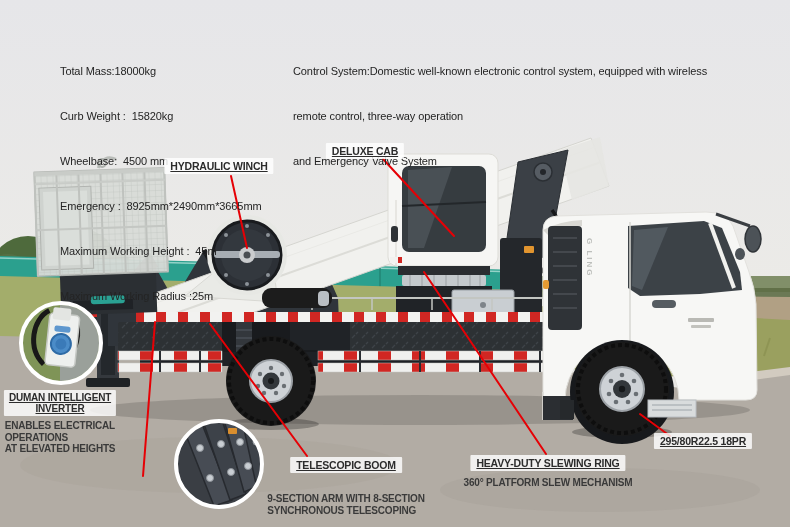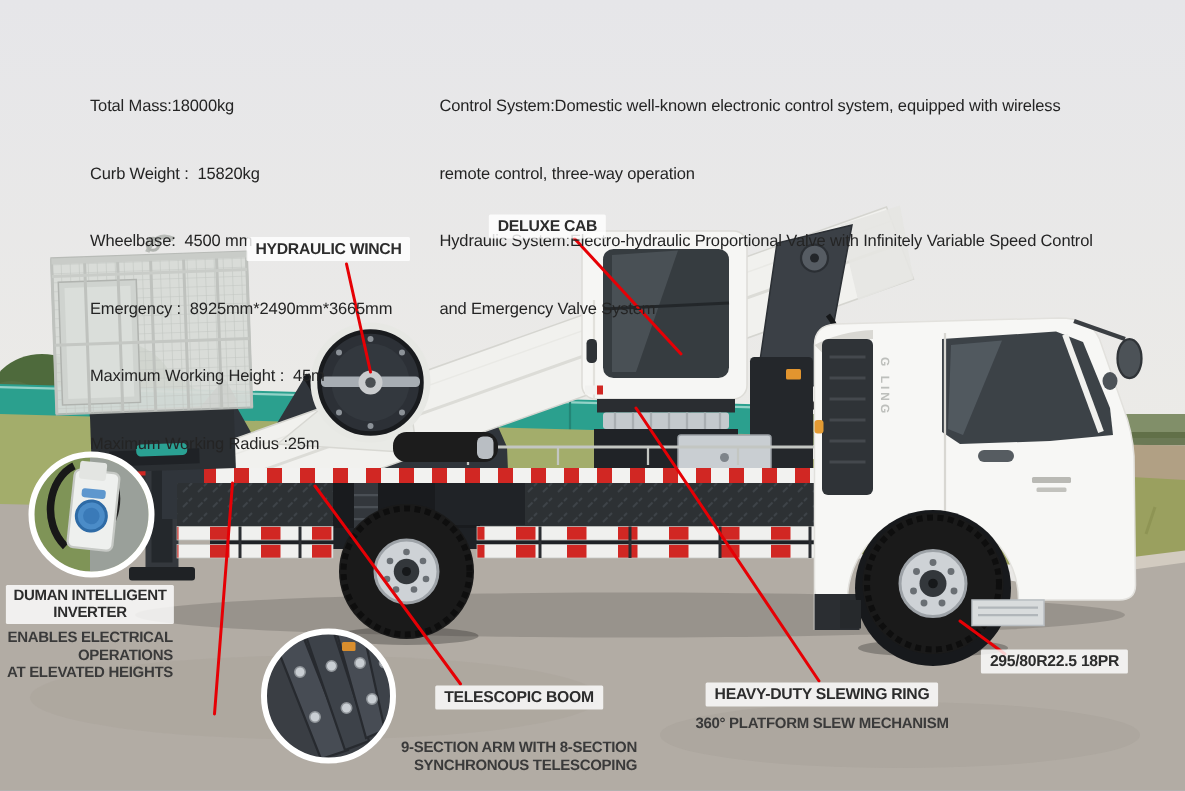--- a/index.html
+++ b/index.html
@@ -7,24 +7,24 @@
     position:relative;width:790px;height:527px;overflow:hidden;
     background:#e9e8e6;font-family:"Liberation Sans",sans-serif;padding-left:45px;
     -webkit-font-smoothing:antialiased;
   }
   #scene{position:absolute;left:0;top:0;width:790px;height:527px;}
   #labels{position:absolute;left:0;top:0;width:790px;height:527px;}
   .spec-block{position:absolute;color:#242424;font-size:11px;line-height:15px;
     font-weight:500;letter-spacing:-0.1px;white-space:pre;}
   .tag{position:absolute;transform:translateX(-50%);background:rgba(255,255,255,0.82);
     color:#2c2c2c;font-weight:700;font-size:10.5px;line-height:12px;letter-spacing:-0.2px;
-    padding:2px 6px;white-space:nowrap;text-align:center;border-radius:1px;}
+    padding:2px 6px;white-space:nowrap;text-align:center;border-radius:1px;text-decoration:underline;}
   .tag.multiline{font-size:10px;line-height:11px;padding:2px 5px;}
   .subtext{position:absolute;transform:translateX(-50%);color:#3a3a3a;font-weight:700;
-    font-size:10px;line-height:11.5px;letter-spacing:-0.2px;white-space:nowrap;text-align:right;}
+    font-size:10px;line-height:11.5px;letter-spacing:-0.2px;white-space:nowrap;text-align:left;}
   .cab-letters{position:absolute;writing-mode:vertical-rl;color:rgba(170,172,168,0.75);
     font-size:8px;font-weight:700;letter-spacing:2px;}
 </style>
 </head>
 <body>
 
 <div id="stage">
 
 <svg id="scene" viewBox="0 0 790 527">
   <defs>
@@ -317,21 +317,20 @@
     <div>Curb Weight :  15820kg</div>
     <div>Wheelbase:  4500 mm</div>
     <div>Emergency :  8925mm*2490mm*3665mm</div>
     <div>Maximum Working Height :  45m</div>
     <div>Maximum Working Radius :25m</div>
   </div>
 
   <div class="spec-block" style="left:293px;top:34px;">
     <div>Control System:Domestic well-known electronic control system, equipped with wireless</div>
     <div>remote control, three-way operation</div>
-    <div>Hydraulic System:Electro-hydraulic Proportional Valve with Infinitely Variable Speed Control</div>
     <div>and Emergency Valve System</div>
   </div>
 
   <div class="tag" style="left:219px;top:158px;">HYDRAULIC WINCH</div>
 
   <div class="tag" style="left:365px;top:143px;">DELUXE CAB</div>
 
   <div class="tag multiline" style="left:60px;top:390px;">
     <div>DUMAN INTELLIGENT</div>
     <div>INVERTER</div>

